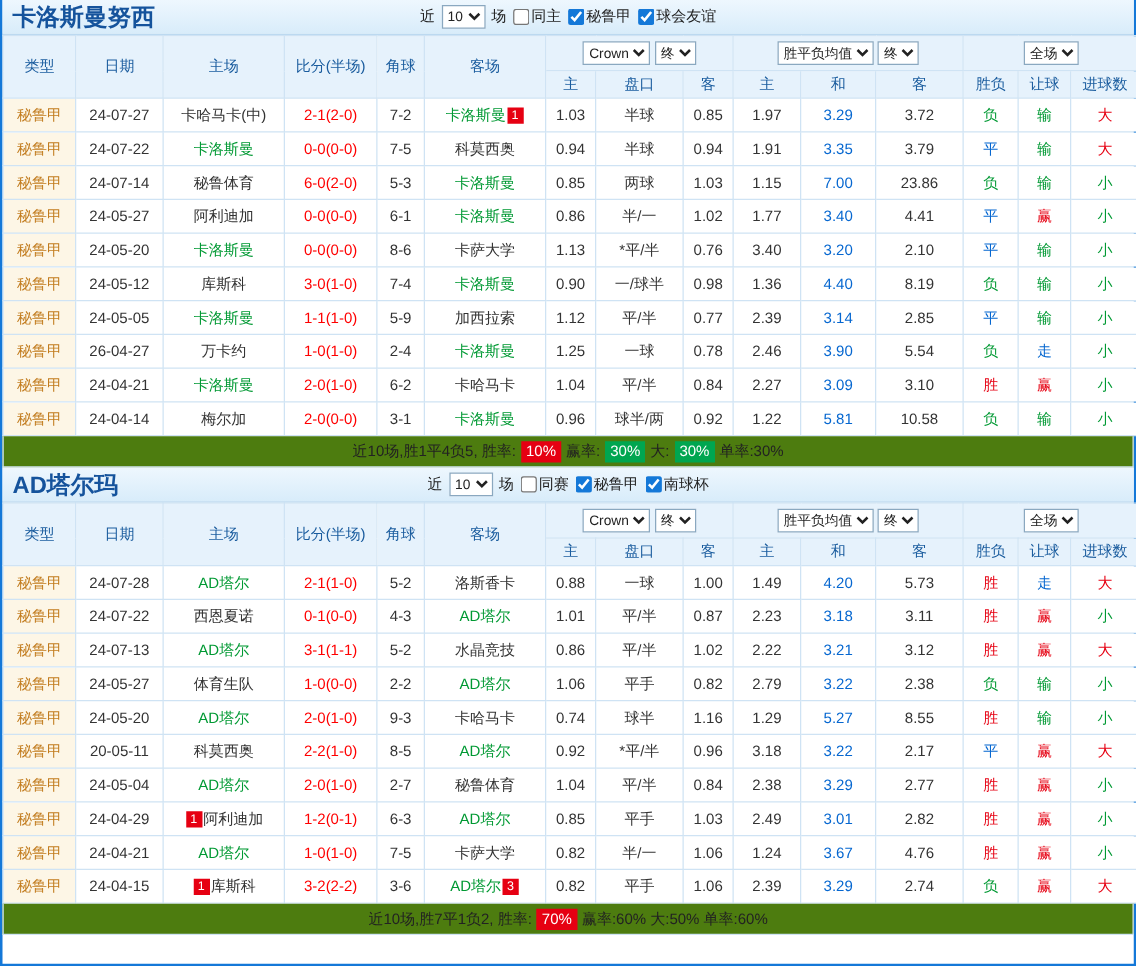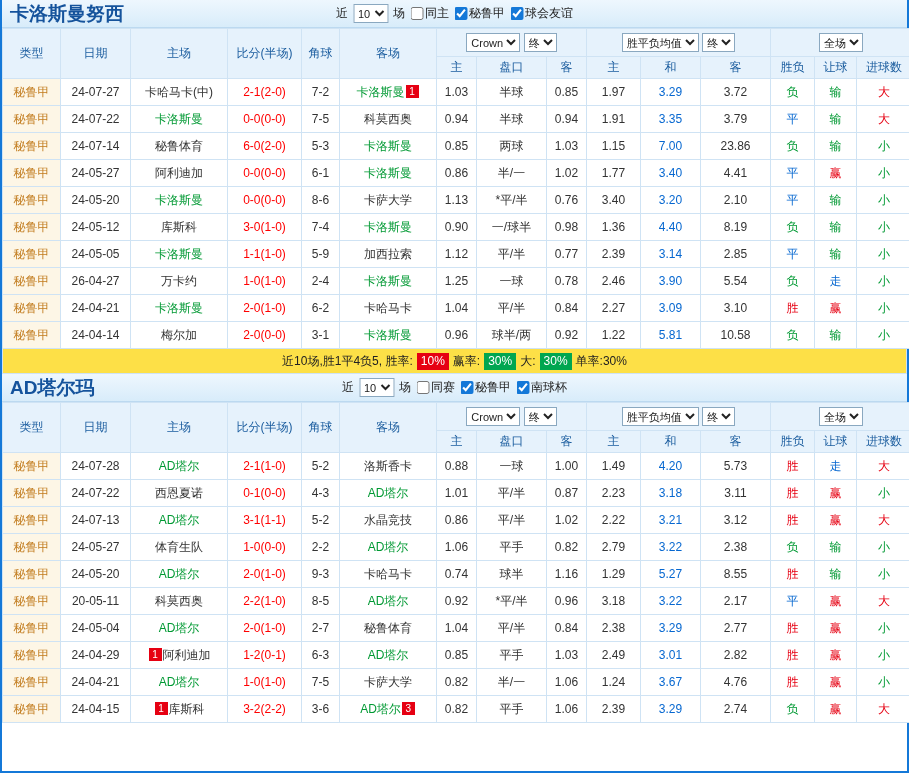--- a/index.html
+++ b/index.html
@@ -41,21 +41,21 @@
   td.eu-draw { color: #0667d0; }
   .team .hl, .hl-green { color: #009933; }
   .c-red { color: #e60012; }
   .c-blue { color: #0667d0; }
   .c-green { color: #009933; }
   .badge { display: inline-block; background: #e60012; color: #fff; font-size: 10px; line-height: 13px;
            min-width: 13px; padding: 0 1px; margin: 0 1px; vertical-align: 1px; }
 
   
   .summary { height: 25px; display: flex; align-items: center; justify-content: center; gap: 4px;
-             border: 1px solid #cfe3f4; border-top: none; color: #222; background: #fde047; }
+             border: 1px solid #cfe3f4; border-top: none; color: #222; background: #4d7c0f; }
   .pct-badge { color: #fff; padding: 0 4px; font-weight: normal; line-height: 17px; }
 </style>
 </head>
 <body>
 
 <div class="app">
 
 
   <div id="sections">
   <div class="section">
@@ -550,15 +550,20 @@
               <td>1.06</td>
               <td>2.39</td>
               <td class="eu-draw">3.29</td>
               <td>2.74</td>
               <td class="c-green">负</td>
               <td class="c-red">赢</td>
               <td class="c-red">大</td>
             </tr>
           </tbody>
     </table>
+    <div class="summary">
+          <span>近10场,胜7平1负2, 胜率:</span>
+          <span class="pct-badge" style="background: rgb(230, 0, 18);">70%</span>
+          <span>赢率:60% 大:50% 单率:60%</span>
+        </div>
   </div>
 </div>
 </div>
 
 </body></html>

